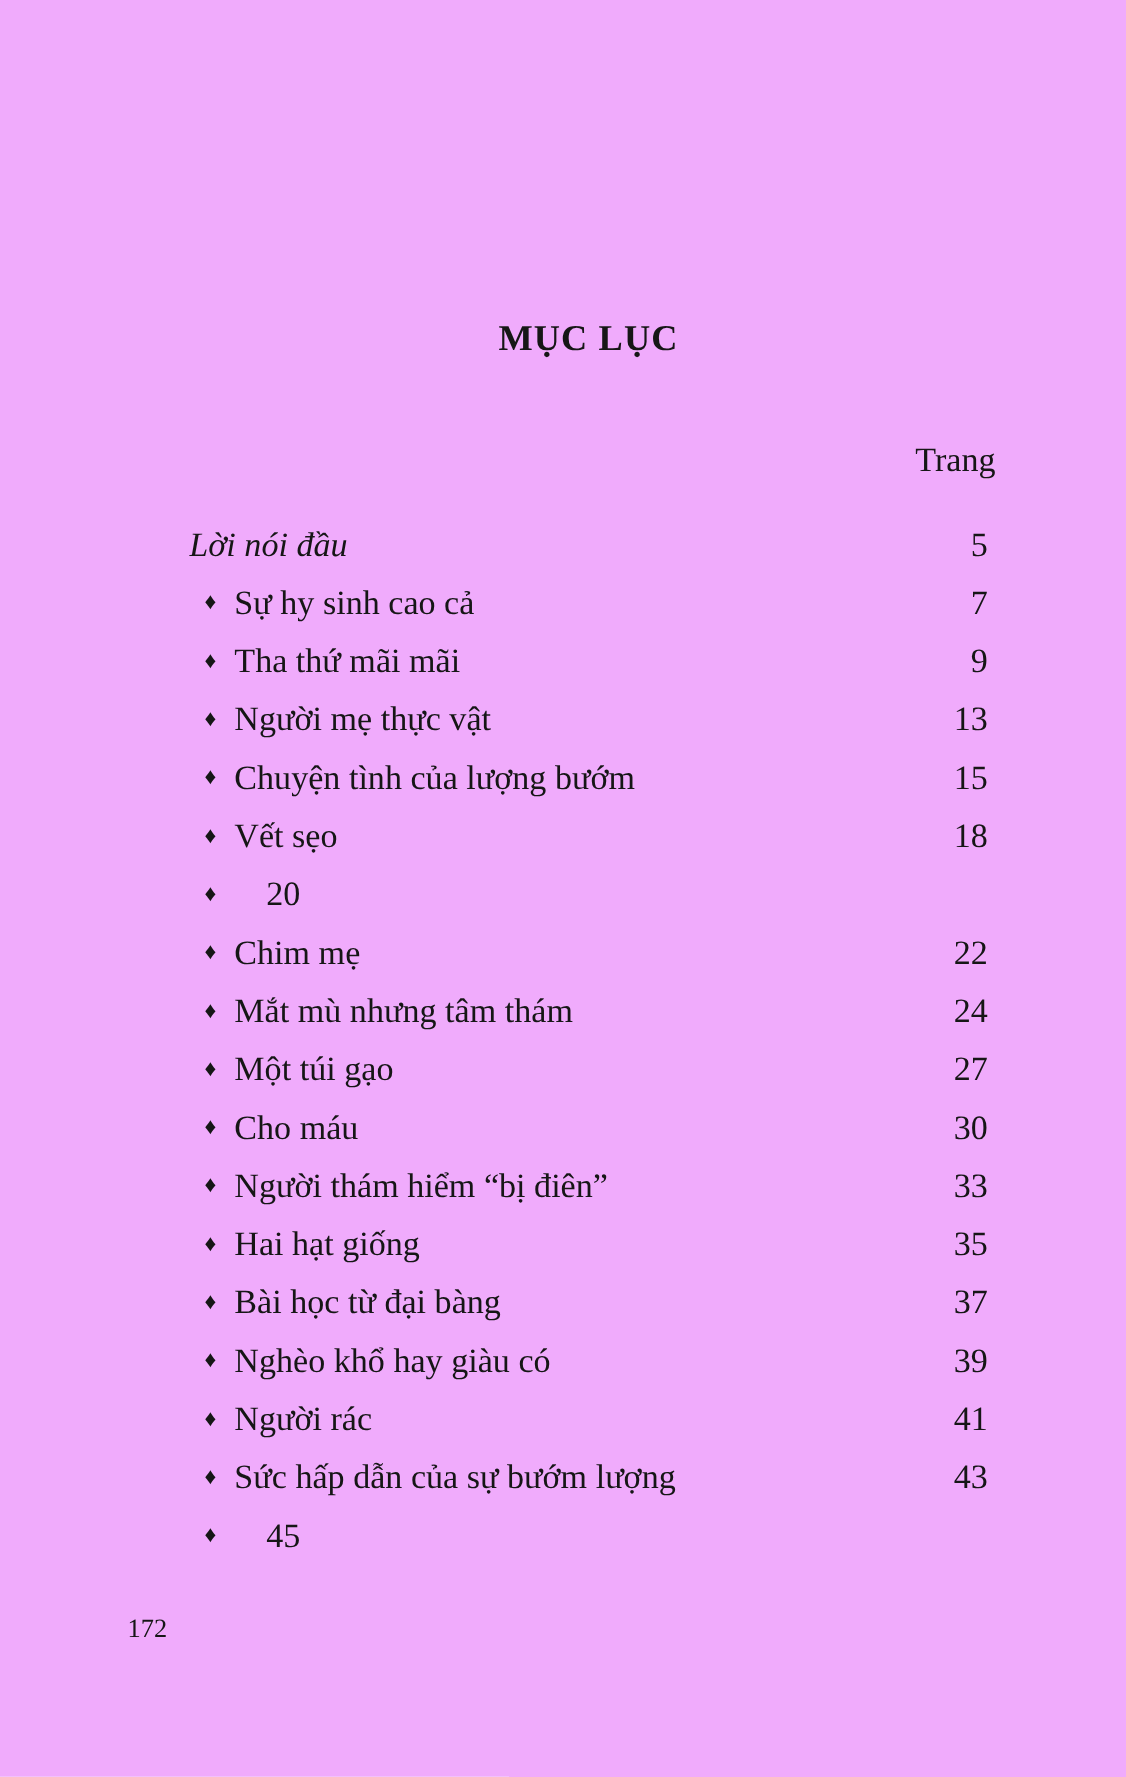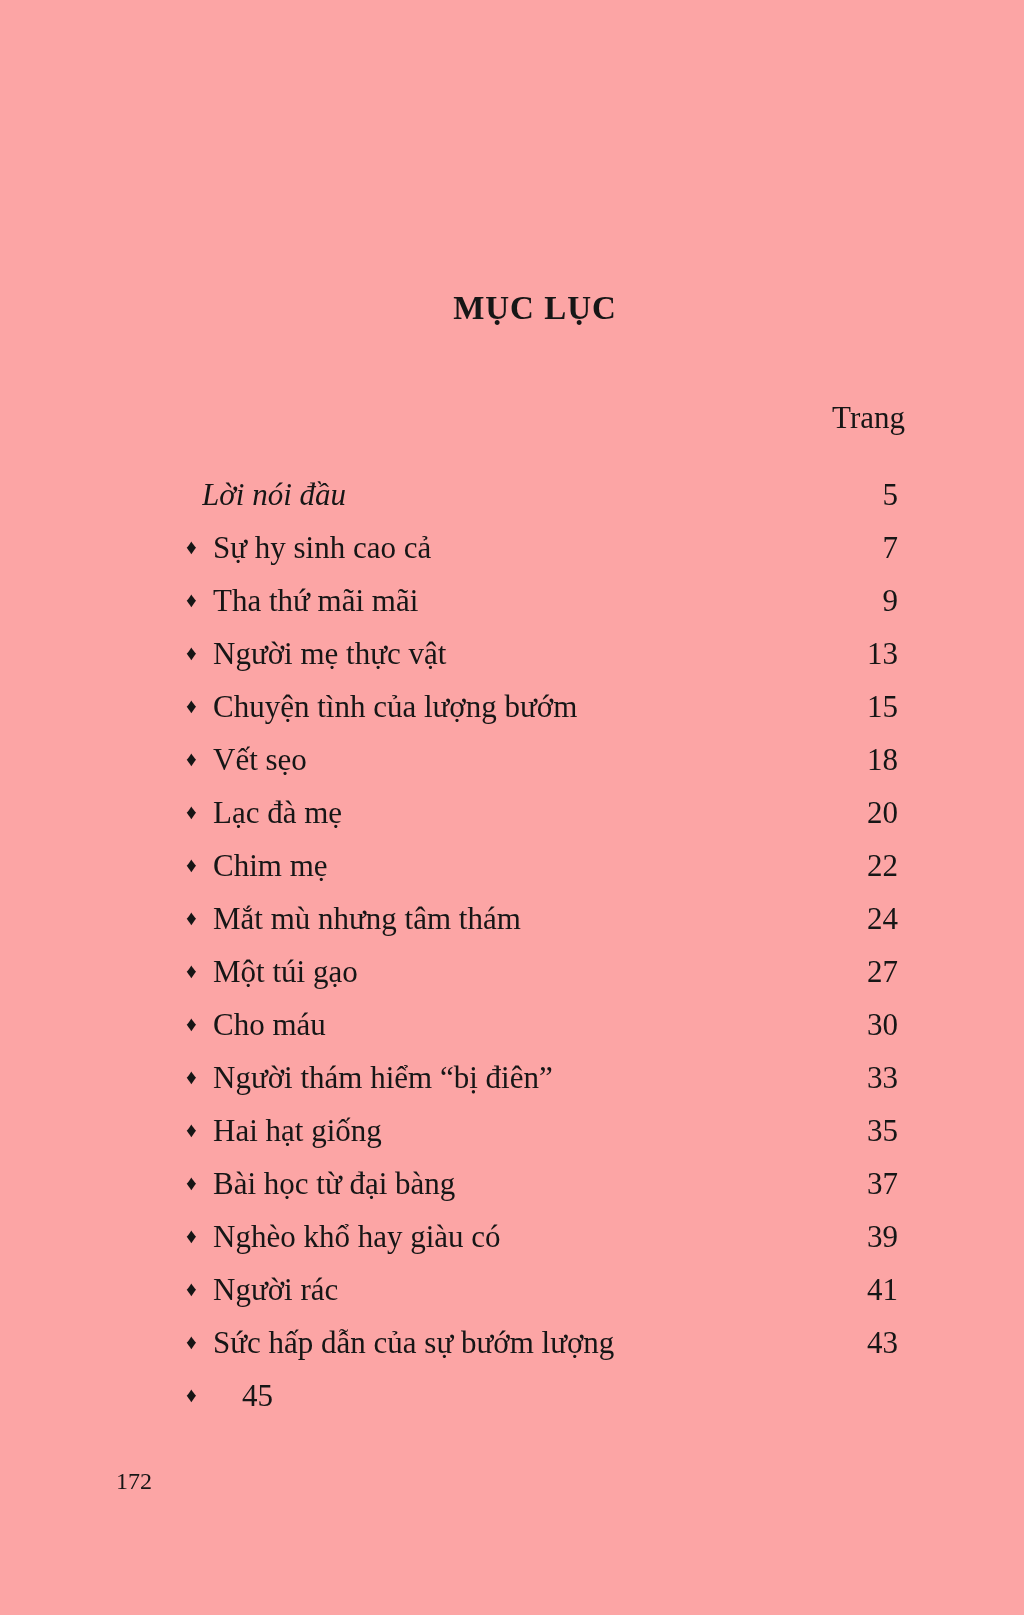--- a/index.html
+++ b/index.html
@@ -7,21 +7,21 @@
   body {
     background: #fefefe;
     font-family: "Liberation Serif", serif;
     color: #161616;
     position: relative;
     overflow: hidden;
   }
   .page {
     position: absolute;
     inset: 0;
-    background: #fca5a5;
+    background: #f0abfc;
   }
   .doc-title {
     position: absolute;
     top: 292px;
     left: 172px;
     width: 726px;
     text-align: center;
     font-size: 33px;
     font-weight: bold;
     line-height: 33px;
@@ -56,21 +56,20 @@
     font-size: 21px;
     line-height: 31px;
     flex: 0 0 auto;
   }
   .toc-row .label {
     flex: 1 1 auto;
     overflow: hidden;
   }
   .toc-row.preface .label {
     font-style: italic;
-    margin-left: 30px;
   }
   .toc-row .pagenum {
     flex: 0 0 auto;
     text-align: right;
     min-width: 60px;
   }
   .folio {
     position: absolute;
     top: 1466px;
     left: 116px;
@@ -119,21 +118,20 @@
     </div>
 
     <div class="toc-row">
       <span class="bullet">♦</span>
       <span class="label">Vết sẹo</span>
       <span class="pagenum">18</span>
     </div>
 
     <div class="toc-row">
       <span class="bullet">♦</span>
-      <span class="label">Lạc đà mẹ</span>
       <span class="pagenum">20</span>
     </div>
 
     <div class="toc-row">
       <span class="bullet">♦</span>
       <span class="label">Chim mẹ</span>
       <span class="pagenum">22</span>
     </div>
 
     <div class="toc-row">

